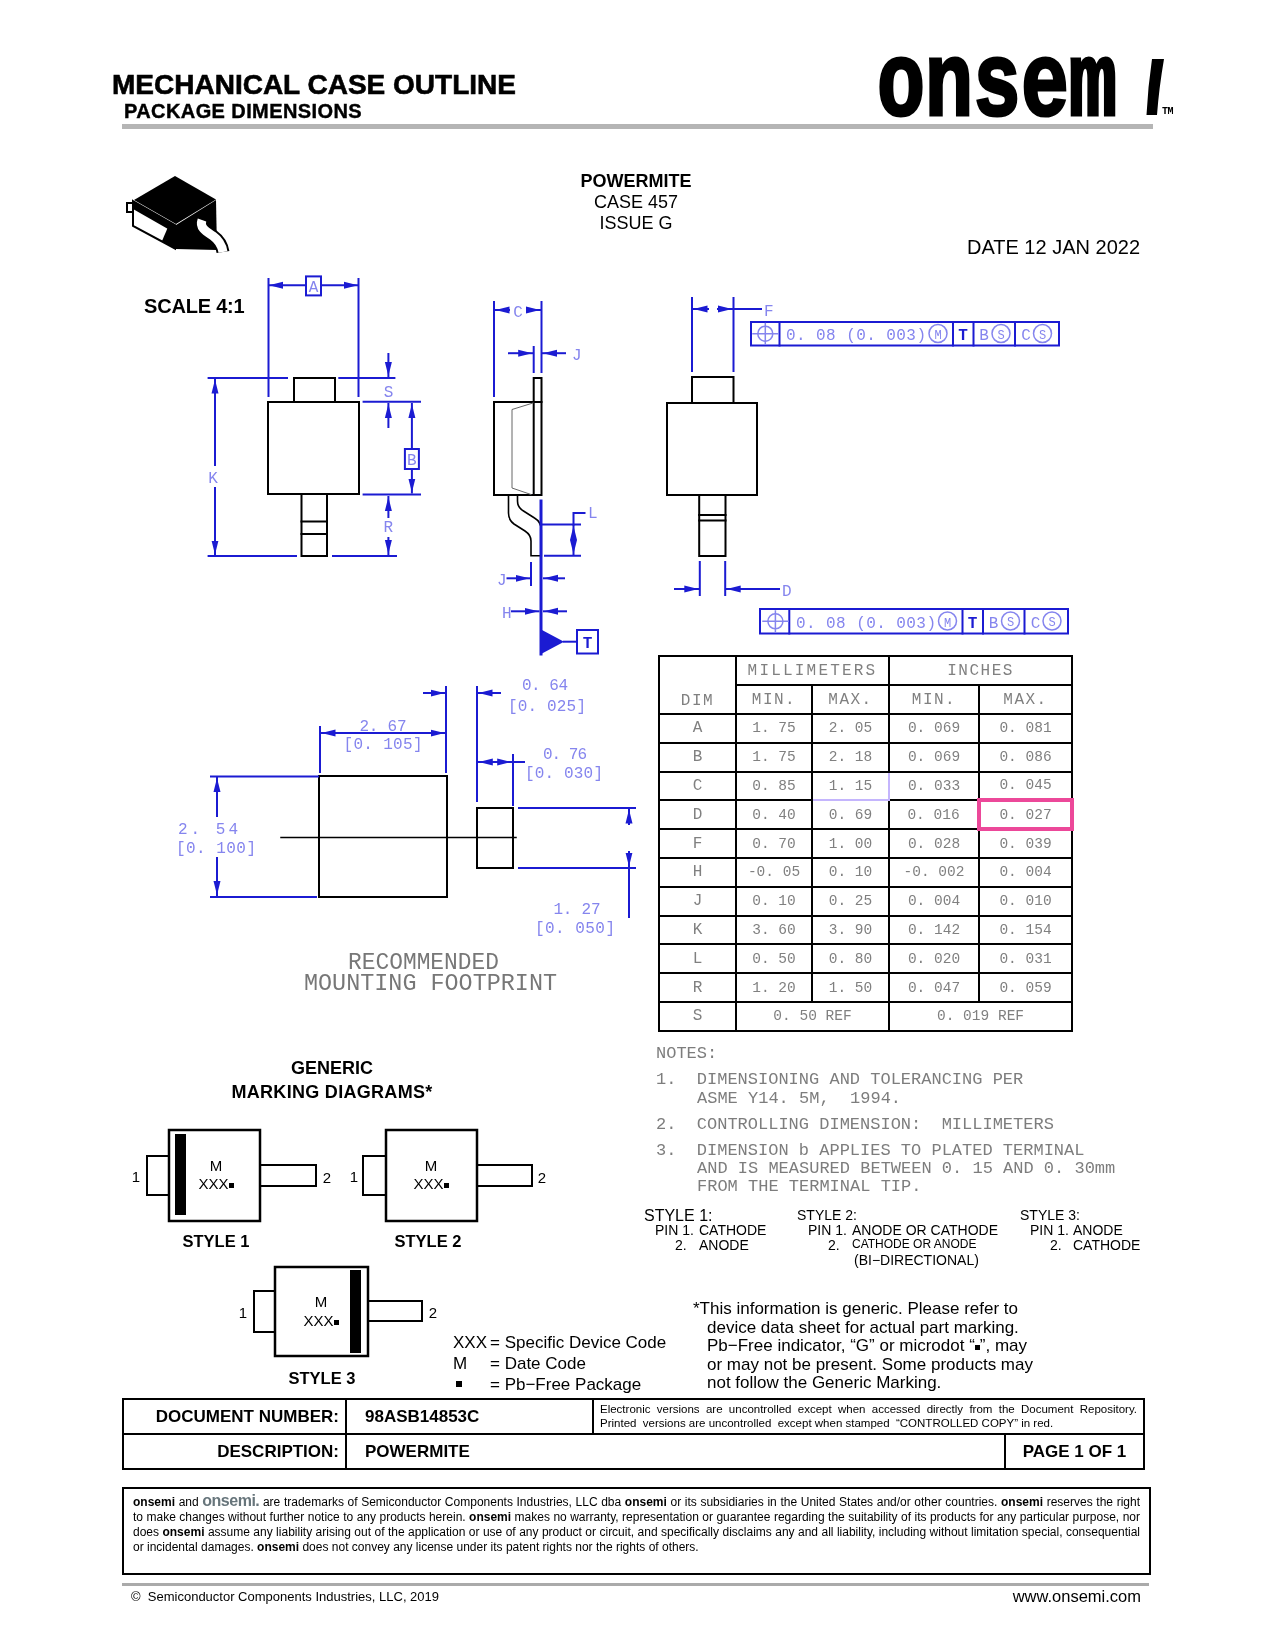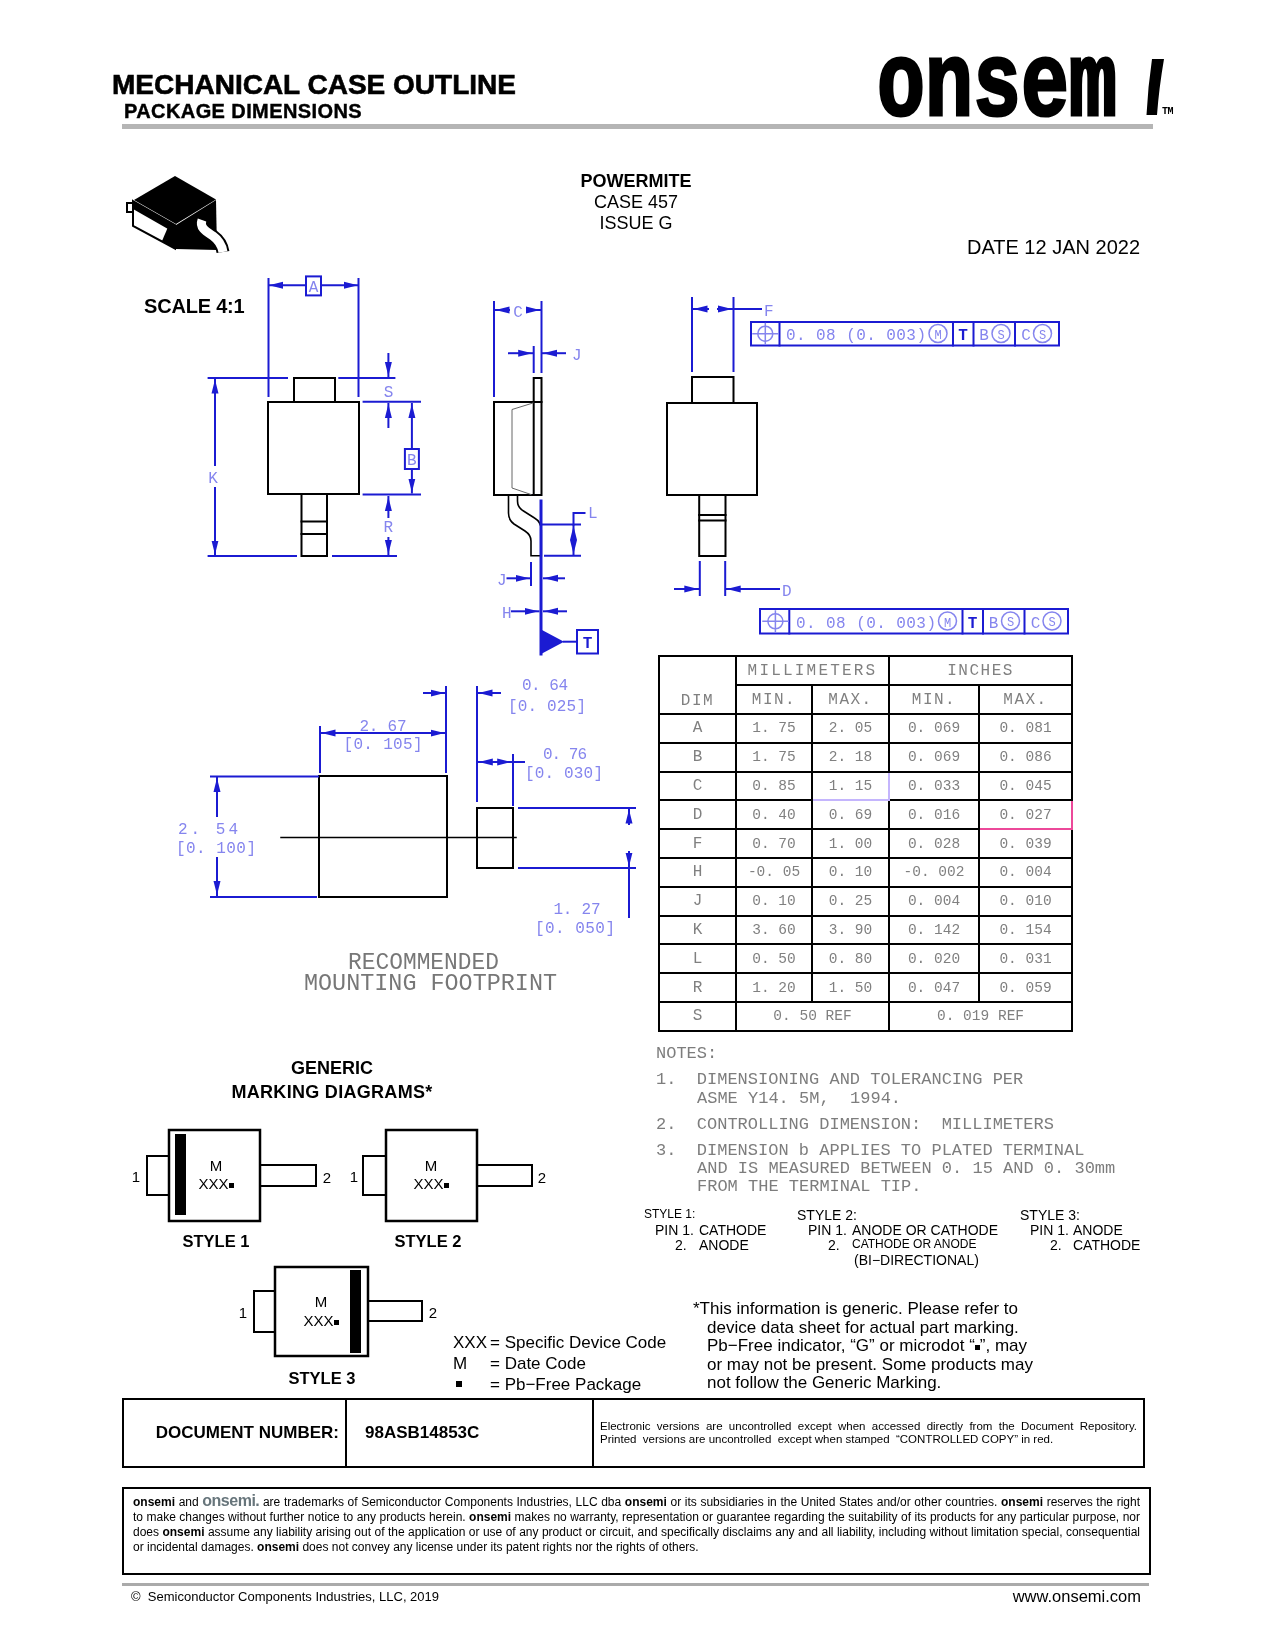--- a/index.html
+++ b/index.html
@@ -345,21 +345,21 @@
         <td style="border:2px solid #000;">0. 85</td>
         <td style="border:2px solid #c4b5fd;margin-top:38px;">1. 15</td>
         <td style="border:2px solid #000;">0. 033</td>
         <td style="border:2px solid #000;">0. 045</td>
       </tr>
   <tr style="height:28.8px;font-size:14.5px;">
         <td style="border:2px solid #000;font-size:16px;">D</td>
         <td style="border:2px solid #000;">0. 40</td>
         <td style="border:2px solid #000;">0. 69</td>
         <td style="border:2px solid #000;">0. 016</td>
-        <td style="border:2px solid #ec4899;">0. 027</td>
+        <td style="border:4px solid #ec4899;">0. 027</td>
       </tr>
   <tr style="height:28.8px;font-size:14.5px;">
         <td style="border:2px solid #000;font-size:16px;">F</td>
         <td style="border:2px solid #000;">0. 70</td>
         <td style="border:2px solid #000;">1. 00</td>
         <td style="border:2px solid #000;">0. 028</td>
         <td style="border:2px solid #000;">0. 039</td>
       </tr>
   <tr style="height:28.8px;font-size:14.5px;">
         <td style="border:2px solid #000;font-size:16px;">H</td>
@@ -436,21 +436,21 @@
 <div class="abs" style="left:378px;top:1232px;width:100px;text-align:center;font-size:16.5px;font-weight:bold;">STYLE 2</div>
 
 <div class="abs" style="left:233px;top:1304px;width:20px;text-align:center;font-size:15px;">1</div>
 <div class="abs" style="left:423px;top:1304px;width:20px;text-align:center;font-size:15px;">2</div>
 
 <div class="abs" style="left:271px;top:1293px;width:100px;text-align:center;font-size:15px;">M</div>
 <div class="abs" style="left:271px;top:1312px;width:100px;text-align:center;font-size:15px;">XXX<span style="display:inline-block;width:5px;height:5px;background:#000;margin-bottom:1px;"></span></div>
 
 <div class="abs" style="left:272px;top:1369px;width:100px;text-align:center;font-size:16.5px;font-weight:bold;">STYLE 3</div>
 
-<div class="abs" style="left:644px;top:1207px;font-size:12px;">STYLE 1:</div>
+<div class="abs" style="left:644px;top:1207px;font-size:16px;">STYLE 1:</div>
 <div class="abs" style="left:655px;top:1222px;font-size:14px;">PIN 1.</div>
 <div class="abs" style="left:699px;top:1222px;font-size:14px;">CATHODE</div>
 <div class="abs" style="left:675px;top:1237px;font-size:14px;">2.</div>
 <div class="abs" style="left:699px;top:1237px;font-size:14px;">ANODE</div>
 
 <div class="abs" style="left:797px;top:1207px;font-size:14px;">STYLE 2:</div>
 <div class="abs" style="left:808px;top:1222px;font-size:14px;">PIN 1.</div>
 <div class="abs" style="left:852px;top:1222px;font-size:14px;">ANODE OR CATHODE</div>
 <div class="abs" style="left:828px;top:1237px;font-size:14px;">2.</div>
 <div class="abs" style="left:852px;top:1237px;font-size:12px;">CATHODE OR ANODE</div>
@@ -479,20 +479,25 @@
       <col style="width:247px">
       <col style="width:412px">
       <col style="width:139px">
     </colgroup>
   <tbody>
       <tr style="height:35px;">
     <td style="border:2px solid #000;text-align:right;font-size:17px;font-weight:bold;padding-right:6px;">DOCUMENT NUMBER:</td>
     <td style="border:2px solid #000;font-size:17px;font-weight:bold;padding-left:18px;">98ASB14853C</td>
     <td colspan="2" style="border:2px solid #000;font-size:11.5px;line-height:13.5px;padding:2px 6px 2px 6px;text-align:justify;margin-top:16px;">Electronic versions are uncontrolled except when accessed directly from the Document Repository. Printed&nbsp; versions are uncontrolled&nbsp; except when stamped&nbsp; “CONTROLLED COPY” in red.</td>
   </tr>
+  <tr style="height:35px;">
+    <td style="border:2px solid #000;text-align:right;font-size:17px;font-weight:bold;padding-right:6px;">DESCRIPTION:</td>
+    <td colspan="2" style="border:2px solid #000;font-size:17px;font-weight:bold;padding-left:18px;">POWERMITE</td>
+    <td style="border:2px solid #000;text-align:center;font-size:17px;font-weight:bold;">PAGE 1 OF 1</td>
+  </tr>
 </tbody>
   </table>
 
 <div class="abs" style="left:122px;top:1487px;width:1007px;height:69px;border:2px solid #000;padding:6px 9px 9px 9px;font-size:12px;line-height:15px;text-align:justify;"><b>onsemi</b> and <span style="font-weight:bold;color:#67757b;font-size:16px;letter-spacing:-0.5px;line-height:11px;">onsemi.</span> are trademarks of Semiconductor Components Industries, LLC dba <b>onsemi</b> or its subsidiaries in the United States and/or other countries. <b>onsemi</b> reserves the right to make changes without further notice to any products herein. <b>onsemi</b> makes no warranty, representation or guarantee regarding the suitability of its products for any particular purpose, nor does <b>onsemi</b> assume any liability arising out of the application or use of any product or circuit, and specifically disclaims any and all liability, including without limitation special, consequential or incidental damages. <b>onsemi</b> does not convey any license under its patent rights nor the rights of others.</div>
 
 <div class="abs" style="left:122px;top:1583px;width:1027px;height:3px;background:#aaa;"></div>
 
 <div class="abs" style="left:131px;top:1589px;font-size:13px;">©&nbsp; Semiconductor Components Industries, LLC, 2019</div>
 
 <div class="abs" style="left:941px;top:1587px;width:200px;text-align:right;font-size:16.5px;">www.onsemi.com</div>

